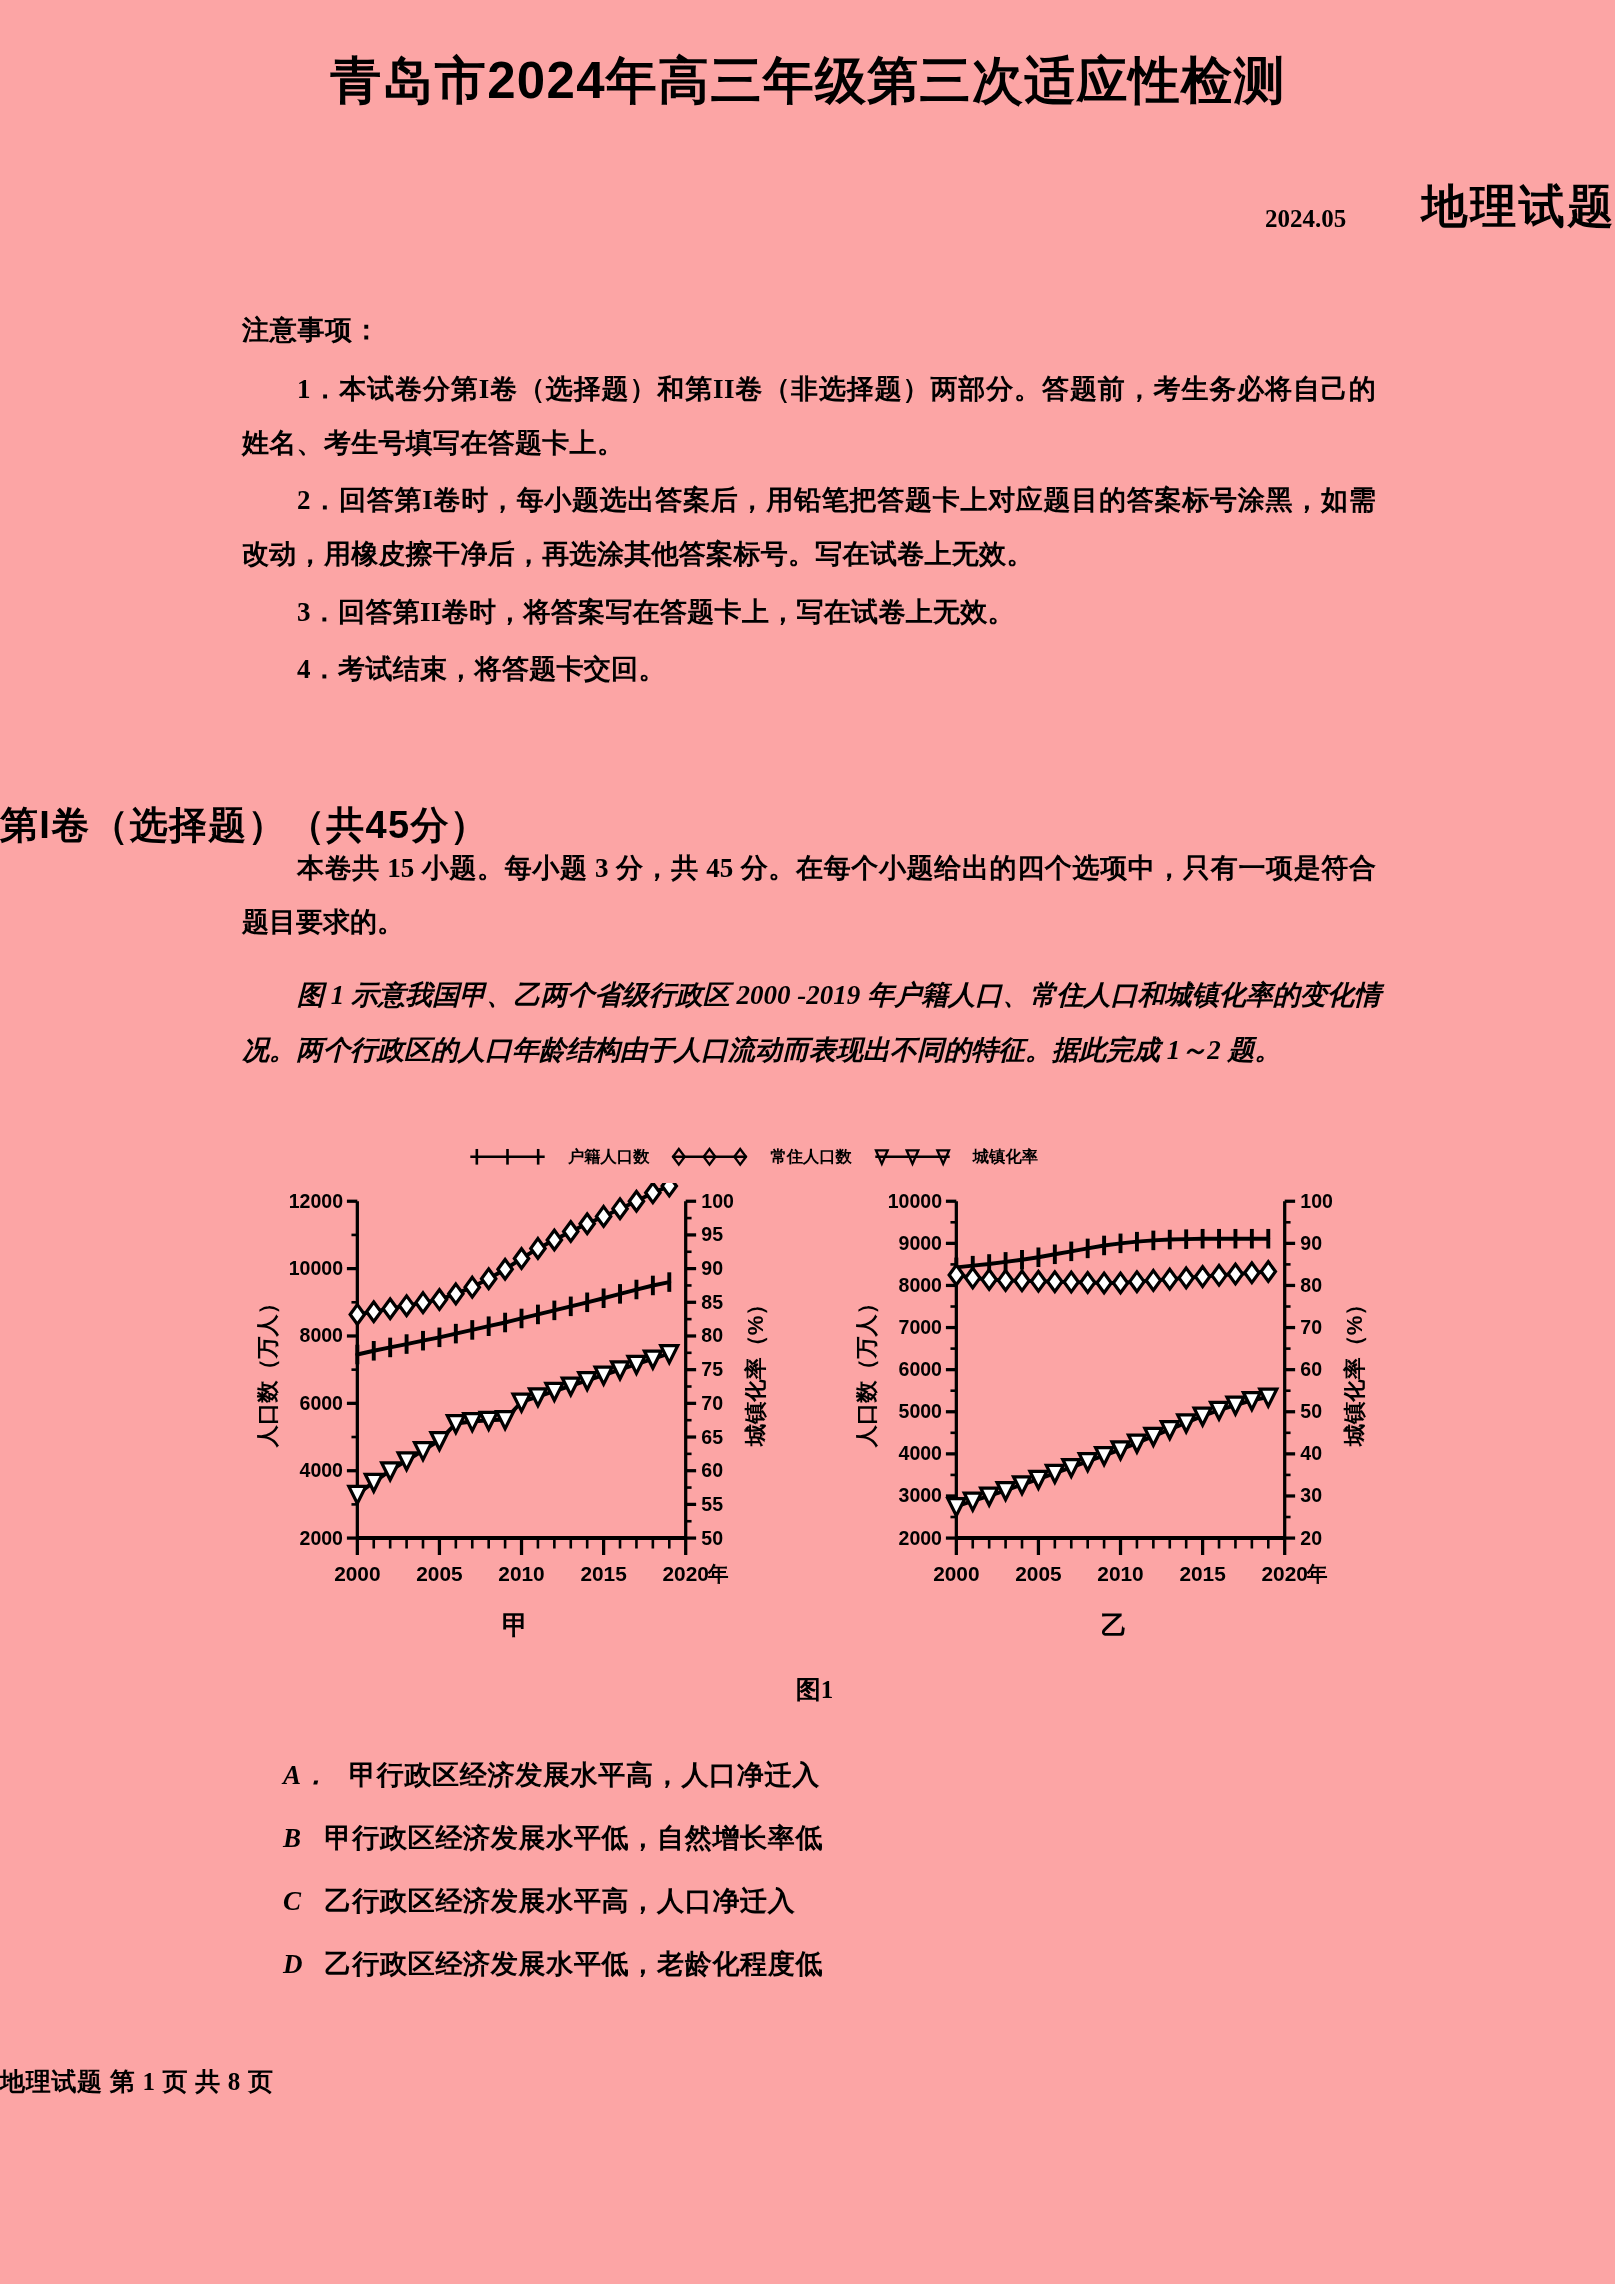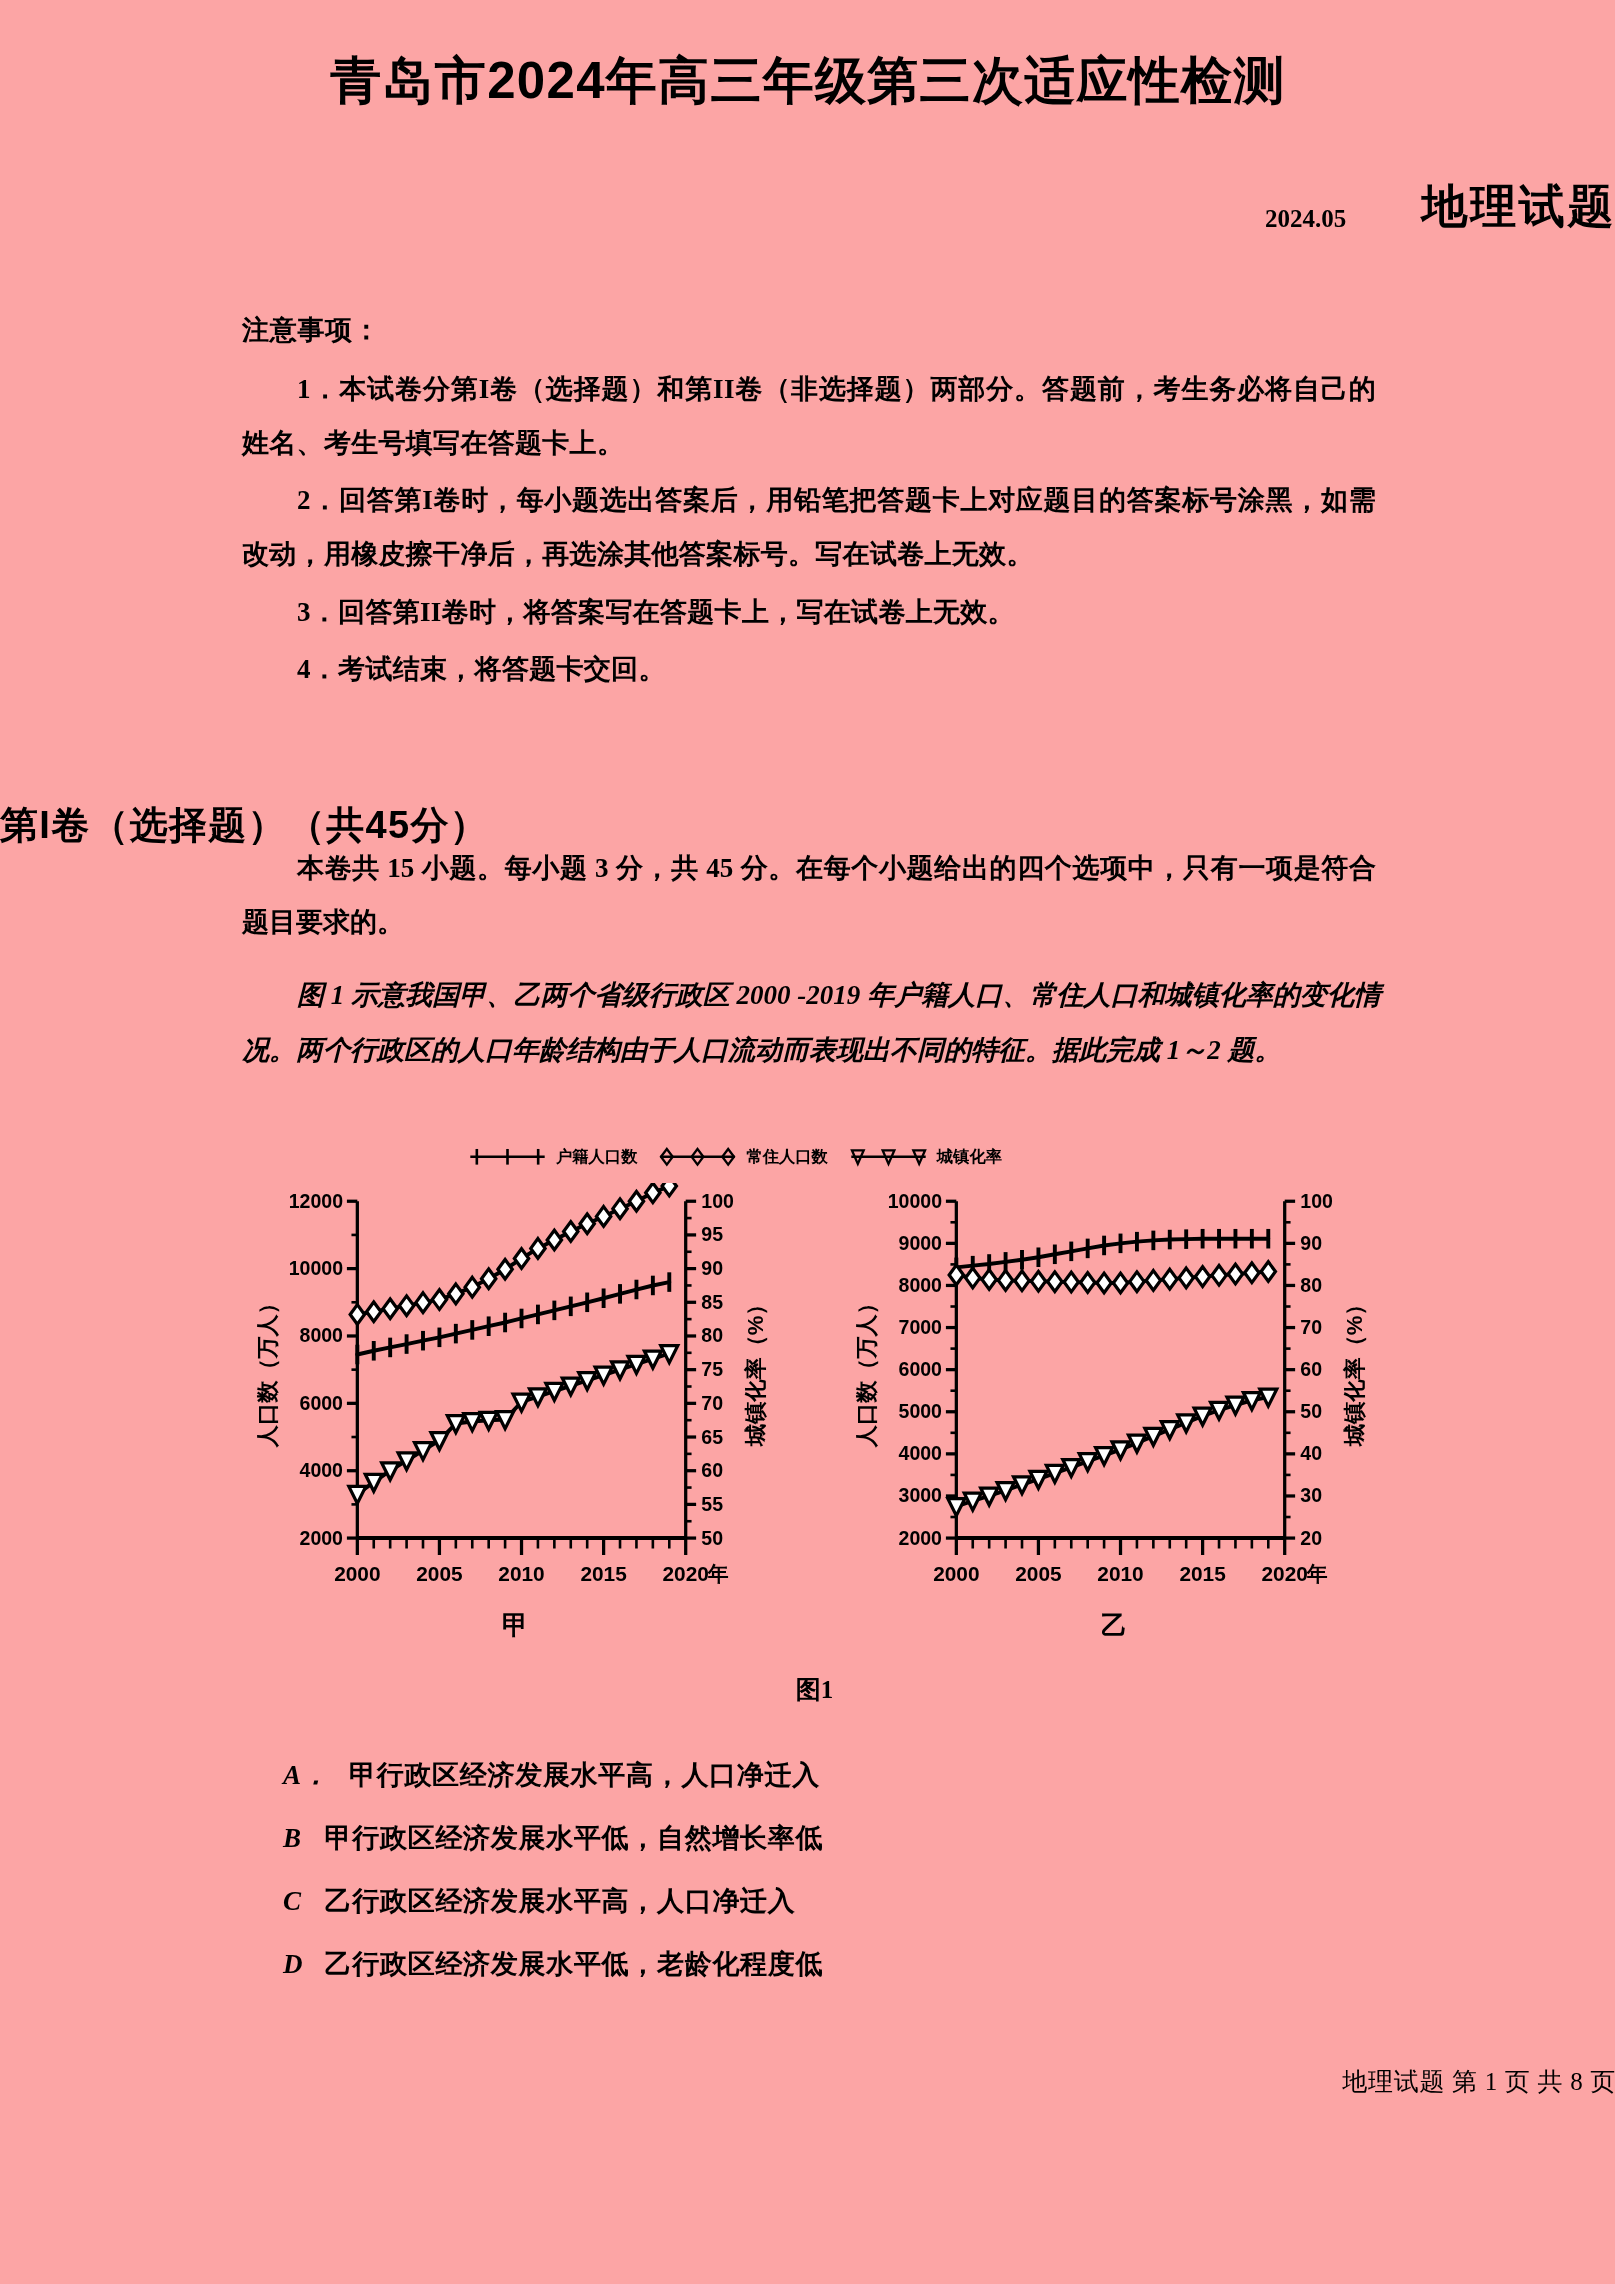--- a/index.html
+++ b/index.html
@@ -129,21 +129,21 @@
     left: 228px; top: 0;
     width: 769px;
     height: 40px;
     display: flex;
     align-items: center;
     gap: 22px;
     font-size: 16.3px;
     font-weight: bold;
     font-family: "Liberation Sans", "DejaVu Sans", sans-serif;
   }
-  .legend-item { display: flex; align-items: center; gap: 10px; }
+  .legend-item { display: flex; align-items: center; gap: 22px; }
   .legend-mark { width: 77px; height: 19.6px; display: block; }
   .legend-text { white-space: nowrap; }
 
   .charts {
     position: absolute;
     left: 0; top: 46px;
     width: 1147px;
     height: 456px;
     display: flex;
     justify-content: space-between;
@@ -185,23 +185,23 @@
     padding-left: 47px;
     letter-spacing: 0.7px;
   }
   .q-label { font-style: italic; min-width: 22px; }
 
   
   .footer {
     position: absolute;
     left: 0; top: 2065px;
     width: 1616px;
-    text-align: right;
+    text-align: left;
     font-size: 25px;
-    font-weight: normal;
+    font-weight: bold;
     letter-spacing: 0.7px;
   }
 </style>
 </head>
 <body>
 
 <div class="page">
 
   <div class="doc-title">青岛市2024年高三年级第三次适应性检测</div>
   <div class="subject-row">

